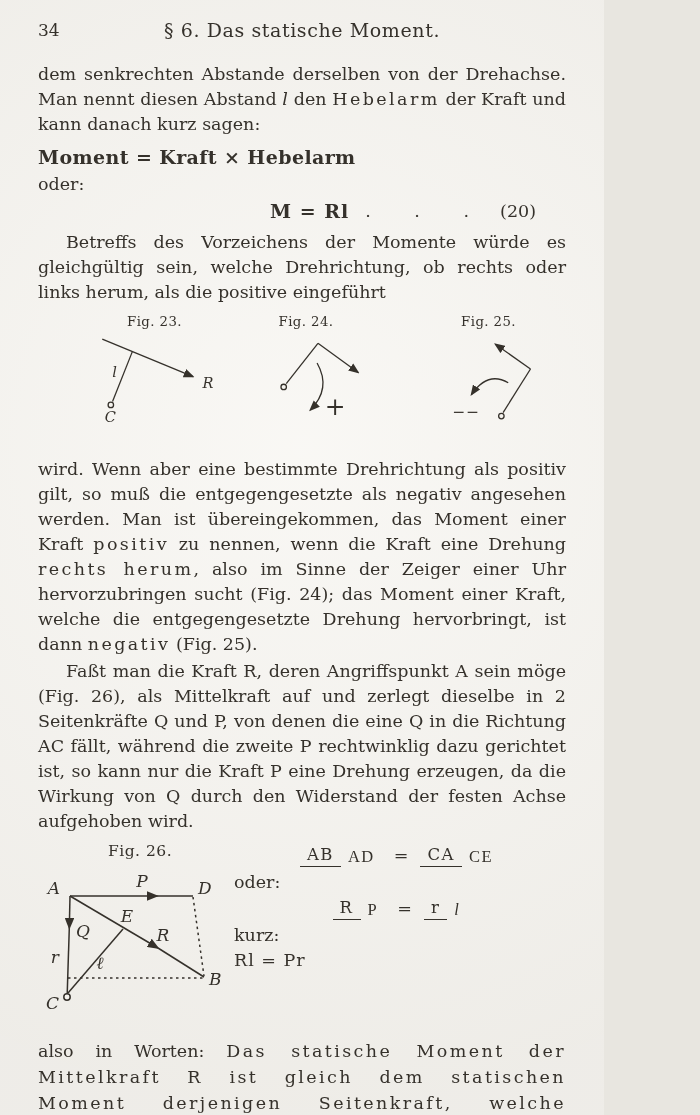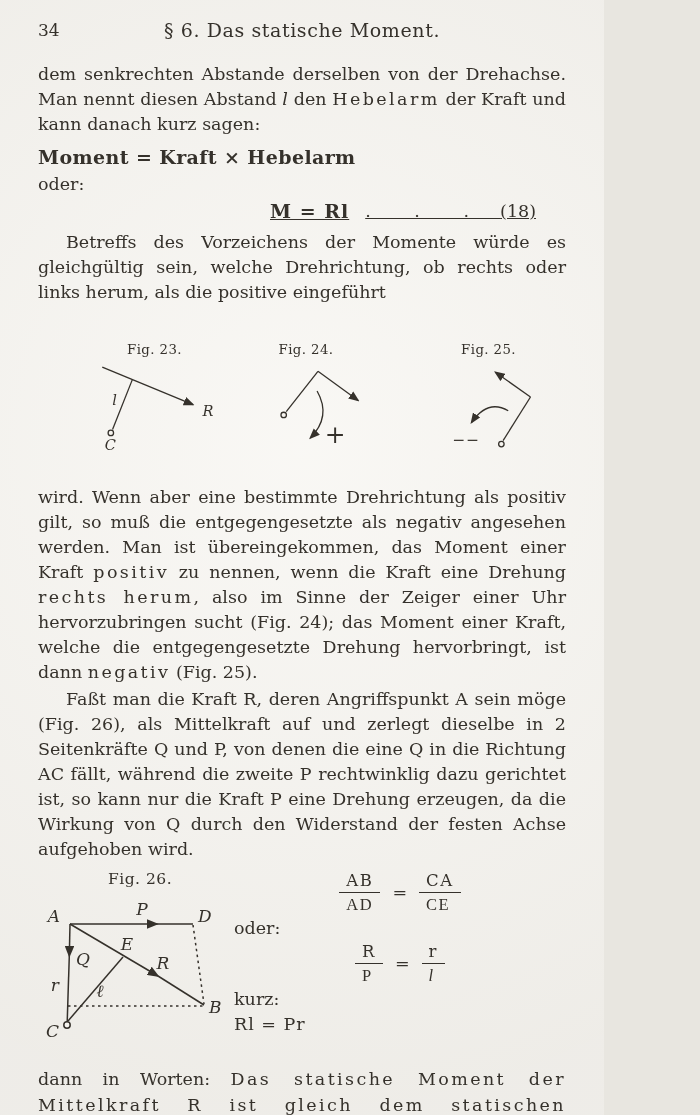--- a/index.html
+++ b/index.html
@@ -18,38 +18,38 @@
   .hdr { display:flex; align-items:baseline; position:relative; height:24px; }
   .hdr .pgnum { font-size:17px; }
   .hdr .title { position:absolute; left:0; right:0; text-align:center; font-size:19px; letter-spacing:.6px; }
   p.para { text-align:justify; }
   .ind { text-indent:28px; }
   .mt-lg { margin-top:20px; } .mt-md { margin-top:12px; } .mt-sm { margin-top:6px; }
   .sp { letter-spacing:2.4px; }
   .mvar { font-style:italic; }
   .center-eq { font-weight:bold; font-size:19px; margin-top:8px; letter-spacing:.4px; }
   .lead { margin-top:2px; }
-  .eq24 { display:flex; align-items:flex-start; padding-left:232px; padding-right:30px; margin-top:2px;text-decoration:underline; }
+  .eq24 { display:flex; align-items:flex-start; padding-left:232px; padding-right:30px; margin-top:2px; }
   .eq24 .lhs { font-weight:bold; font-size:19px; white-space:nowrap; letter-spacing:1px; }
   .eq24 .dots { flex:1; overflow:hidden; white-space:nowrap; letter-spacing:19px; padding-left:16px; }
   .eq24 .num { font-size:17.5px; }
-  .figrow { display:flex; margin-top:28px; height:140px; }
+  .figrow { display:flex; margin-top:0; height:140px; }
   .figrow svg { display:block; color:var(--ink); }
   .f23 { margin-left:54px; } .f24 { margin-left:28px; } .f25 { margin-left:65px; }
   svg text { fill:currentColor; }
   .cap { font-size:15.5px; letter-spacing:.5px; }
   .lbl { font-size:17px; font-style:italic; }
   .sign-plus { font-size:29px; }
   .sign-minus { font-size:18px; letter-spacing:1px; }
   .fig26row { display:flex; margin-top:6px; }
   .fig26row svg { flex:0 0 192px; color:var(--ink); }
   .rcol { flex:1; margin-left:4px; }
   .rcol .aus { text-align:justify; text-indent:36px; }
   .eqrow { display:flex; justify-content:center; align-items:center; gap:12px; margin:3px 0; }
-  .frac { display:inline-flex; flex-direction:column; text-align:left; font-size:16.5px; line-height:19px; letter-spacing:1.5px; }
+  .frac { display:inline-flex; text-align:left; font-size:16.5px; line-height:19px; letter-spacing:1.5px; }
   .frac .top { padding:0 7px 2px 7px; border-bottom:1.4px solid var(--ink); }
   .frac .bot { padding:2px 7px 0 7px;font-family:Liberation Serif, serif; }
   .eqlabel { line-height:22px; }
   .rl-eq { text-align:left; letter-spacing:1px; line-height:24px; margin-top:2px; }
   .p5 { line-height:26px; }
 </style>
 </head>
 <body>
 
 <div class="page">
@@ -61,21 +61,21 @@
 
   <p class="para mt-lg"><span>dem senkrechten Abstande derselben von der Drehachse.  Man nennt diesen Abstand </span><span class="mvar">l</span><span> den </span><span class="sp">Hebelarm</span><span> der Kraft und kann danach kurz sagen:</span></p>
 
   <div class="center-eq">Moment = Kraft × Hebelarm</div>
 
   <div class="lead">oder:</div>
 
   <div class="eq24">
     <span class="lhs">M = Rl</span>
     <span class="dots">. . . . . . . . .</span>
-    <span class="num">(18)</span>
+    <span class="num">(20)</span>
   </div>
 
   <p class="para ind mt-sm">Betreffs des Vorzeichens der Momente würde es gleichgültig sein, welche Drehrichtung, ob rechts oder links herum, als die positive eingeführt</p>
 
   <div class="figrow">
 
     <svg class="f23" width="175" height="140" viewBox="92 278 175 140">
       <defs>
         <marker id="ah23" viewBox="0 0 10 8" refX="8.5" refY="4" markerWidth="8.5" markerHeight="7" orient="auto">
           <path d="M0,0 L10,4 L0,8 Z" fill="currentColor"></path>
@@ -189,15 +189,15 @@
           <span class="bot mvar">l</span>
         </span>
       </div>
 
       <div class="eqlabel">kurz:</div>
 
       <div class="rl-eq">Rl = Pr</div>
     </div>
   </div>
 
-  <p class="para p5 mt-sm"><span>dann in Worten: </span><span class="sp">Das statische Moment der Mittelkraft R ist gleich dem statischen Moment derjenigen Seitenkraft, welche rechtwinklig zu der Verbindungslinie des Angriffspunktes A der Kraft mit der Drehachse C (also in Fig. 26 rechtwinklig zu AC) gerichtet ist.</span></p>
+  <p class="para p5 mt-sm"><span>also in Worten: </span><span class="sp">Das statische Moment der Mittelkraft R ist gleich dem statischen Moment derjenigen Seitenkraft, welche rechtwinklig zu der Verbindungslinie des Angriffspunktes A der Kraft mit der Drehachse C (also in Fig. 26 rechtwinklig zu AC) gerichtet ist.</span></p>
 
 </div>
 
 </body></html>

